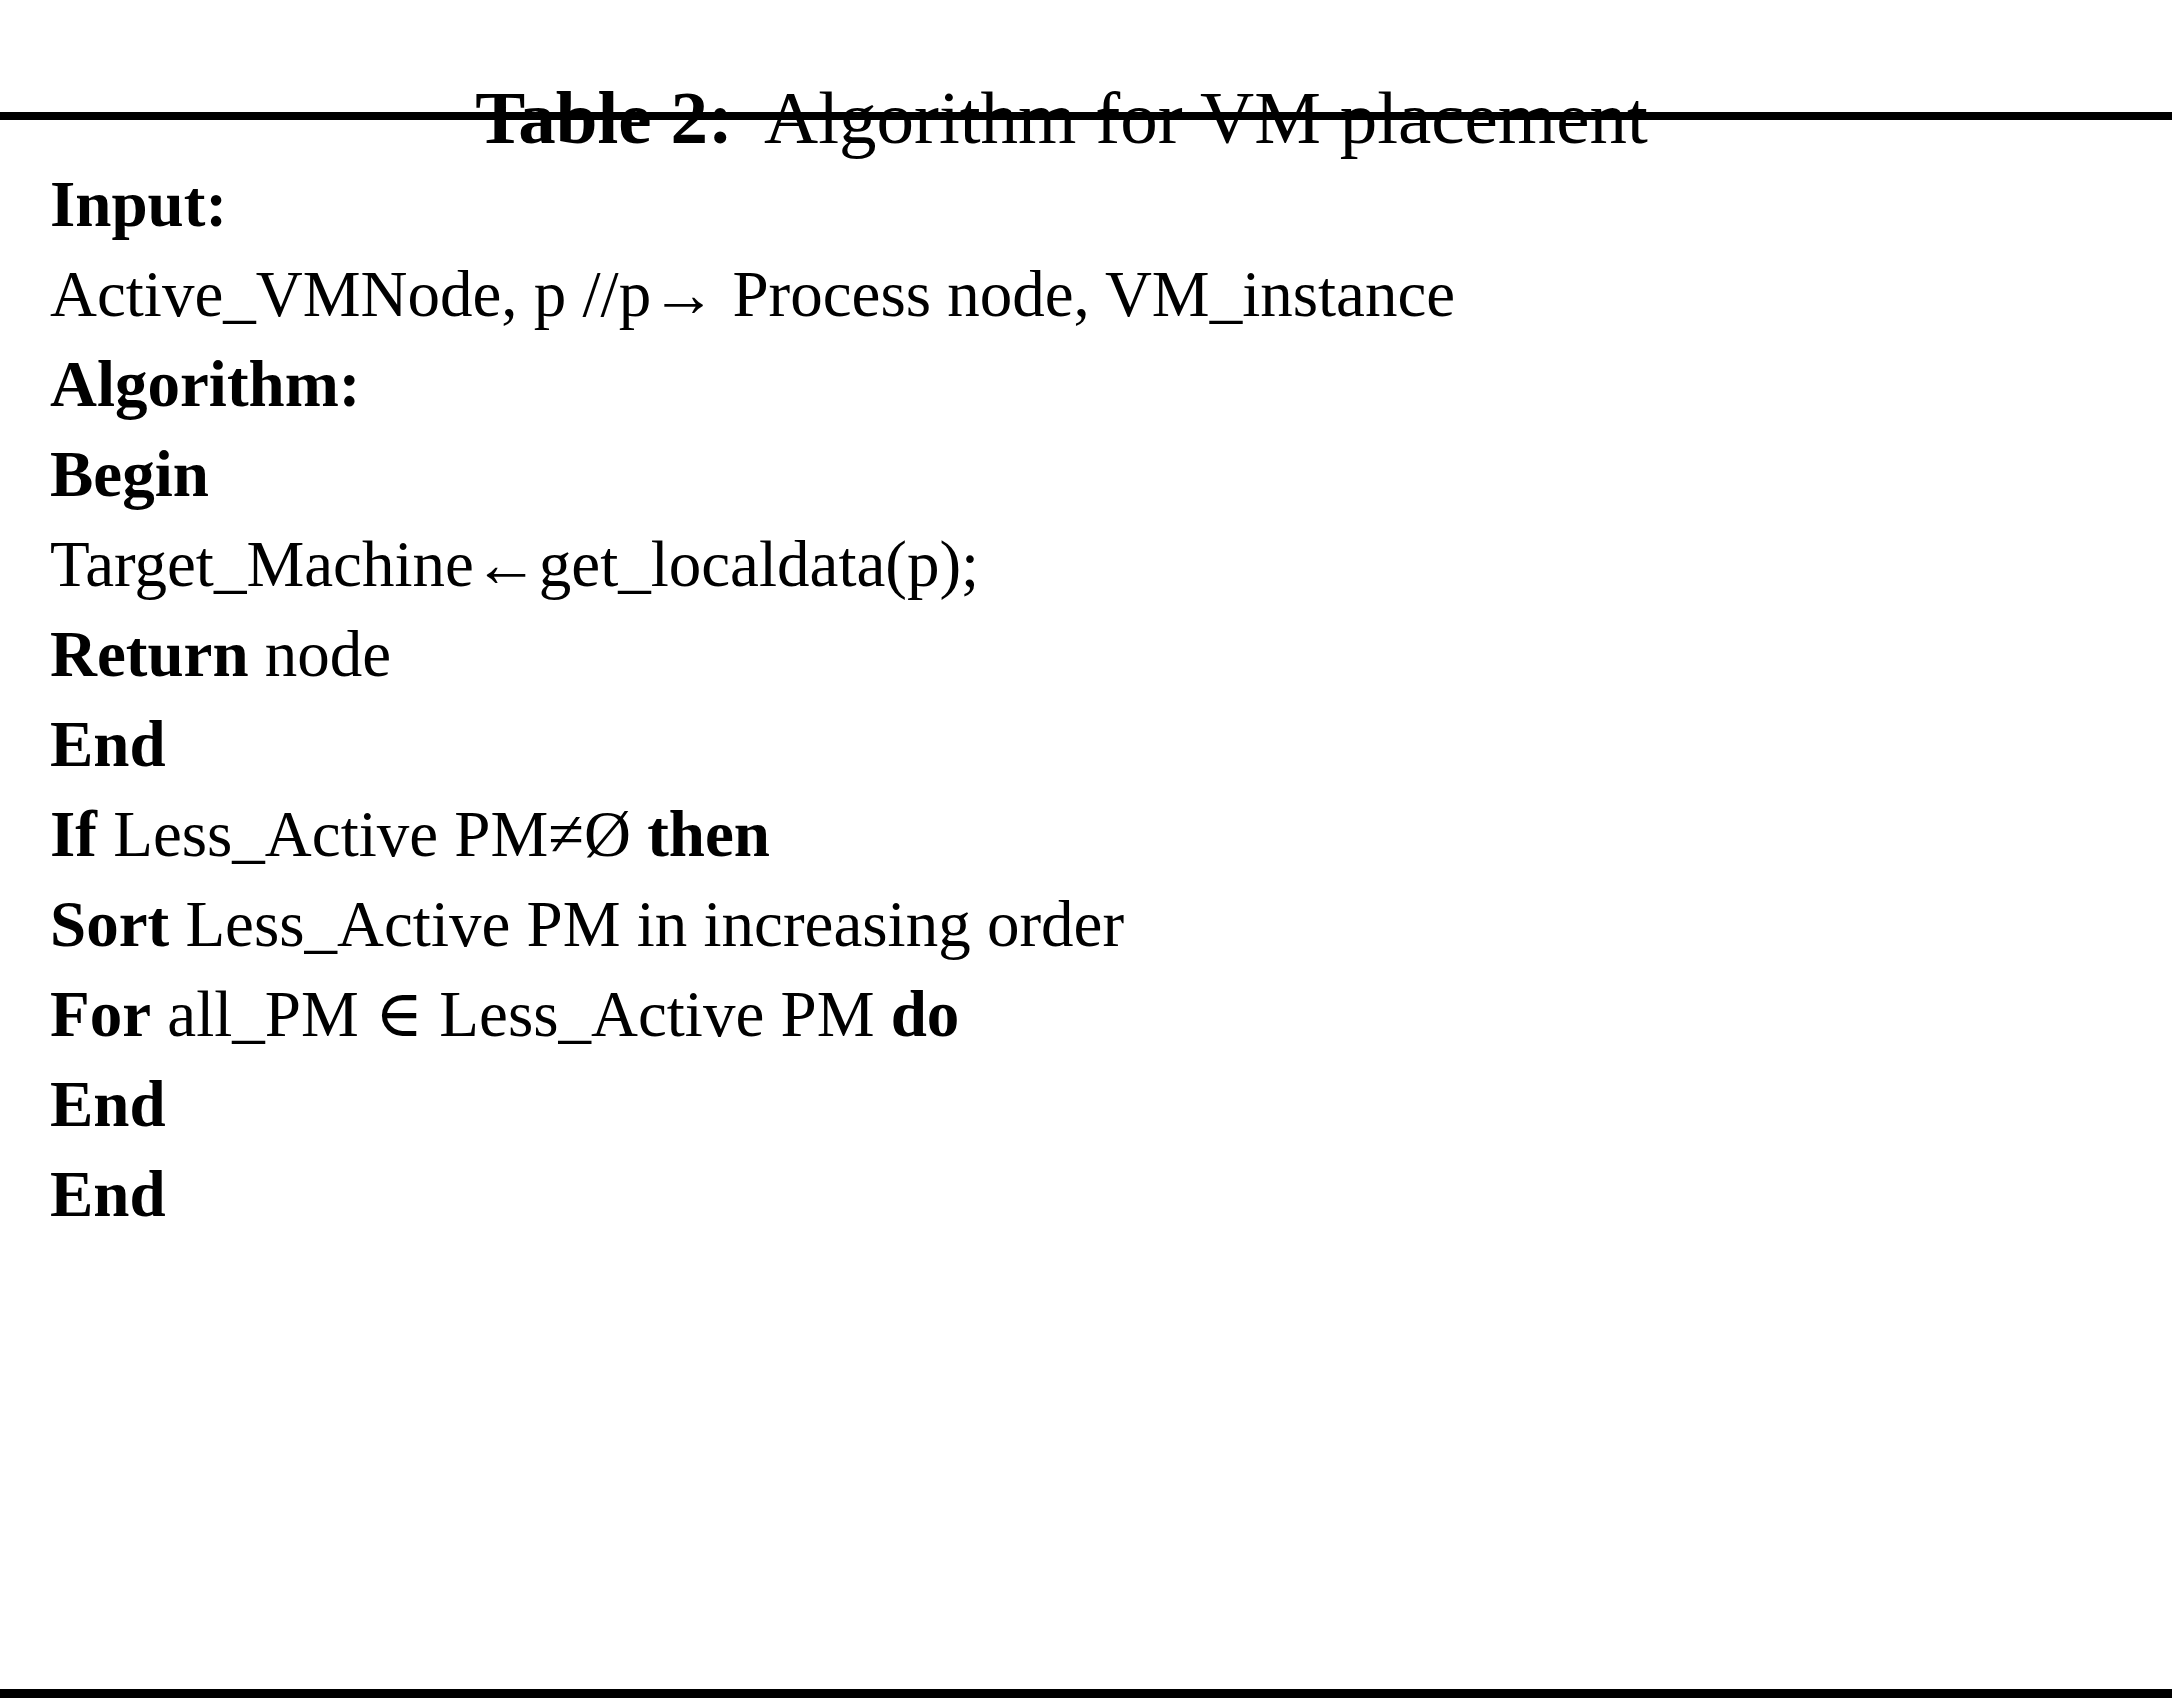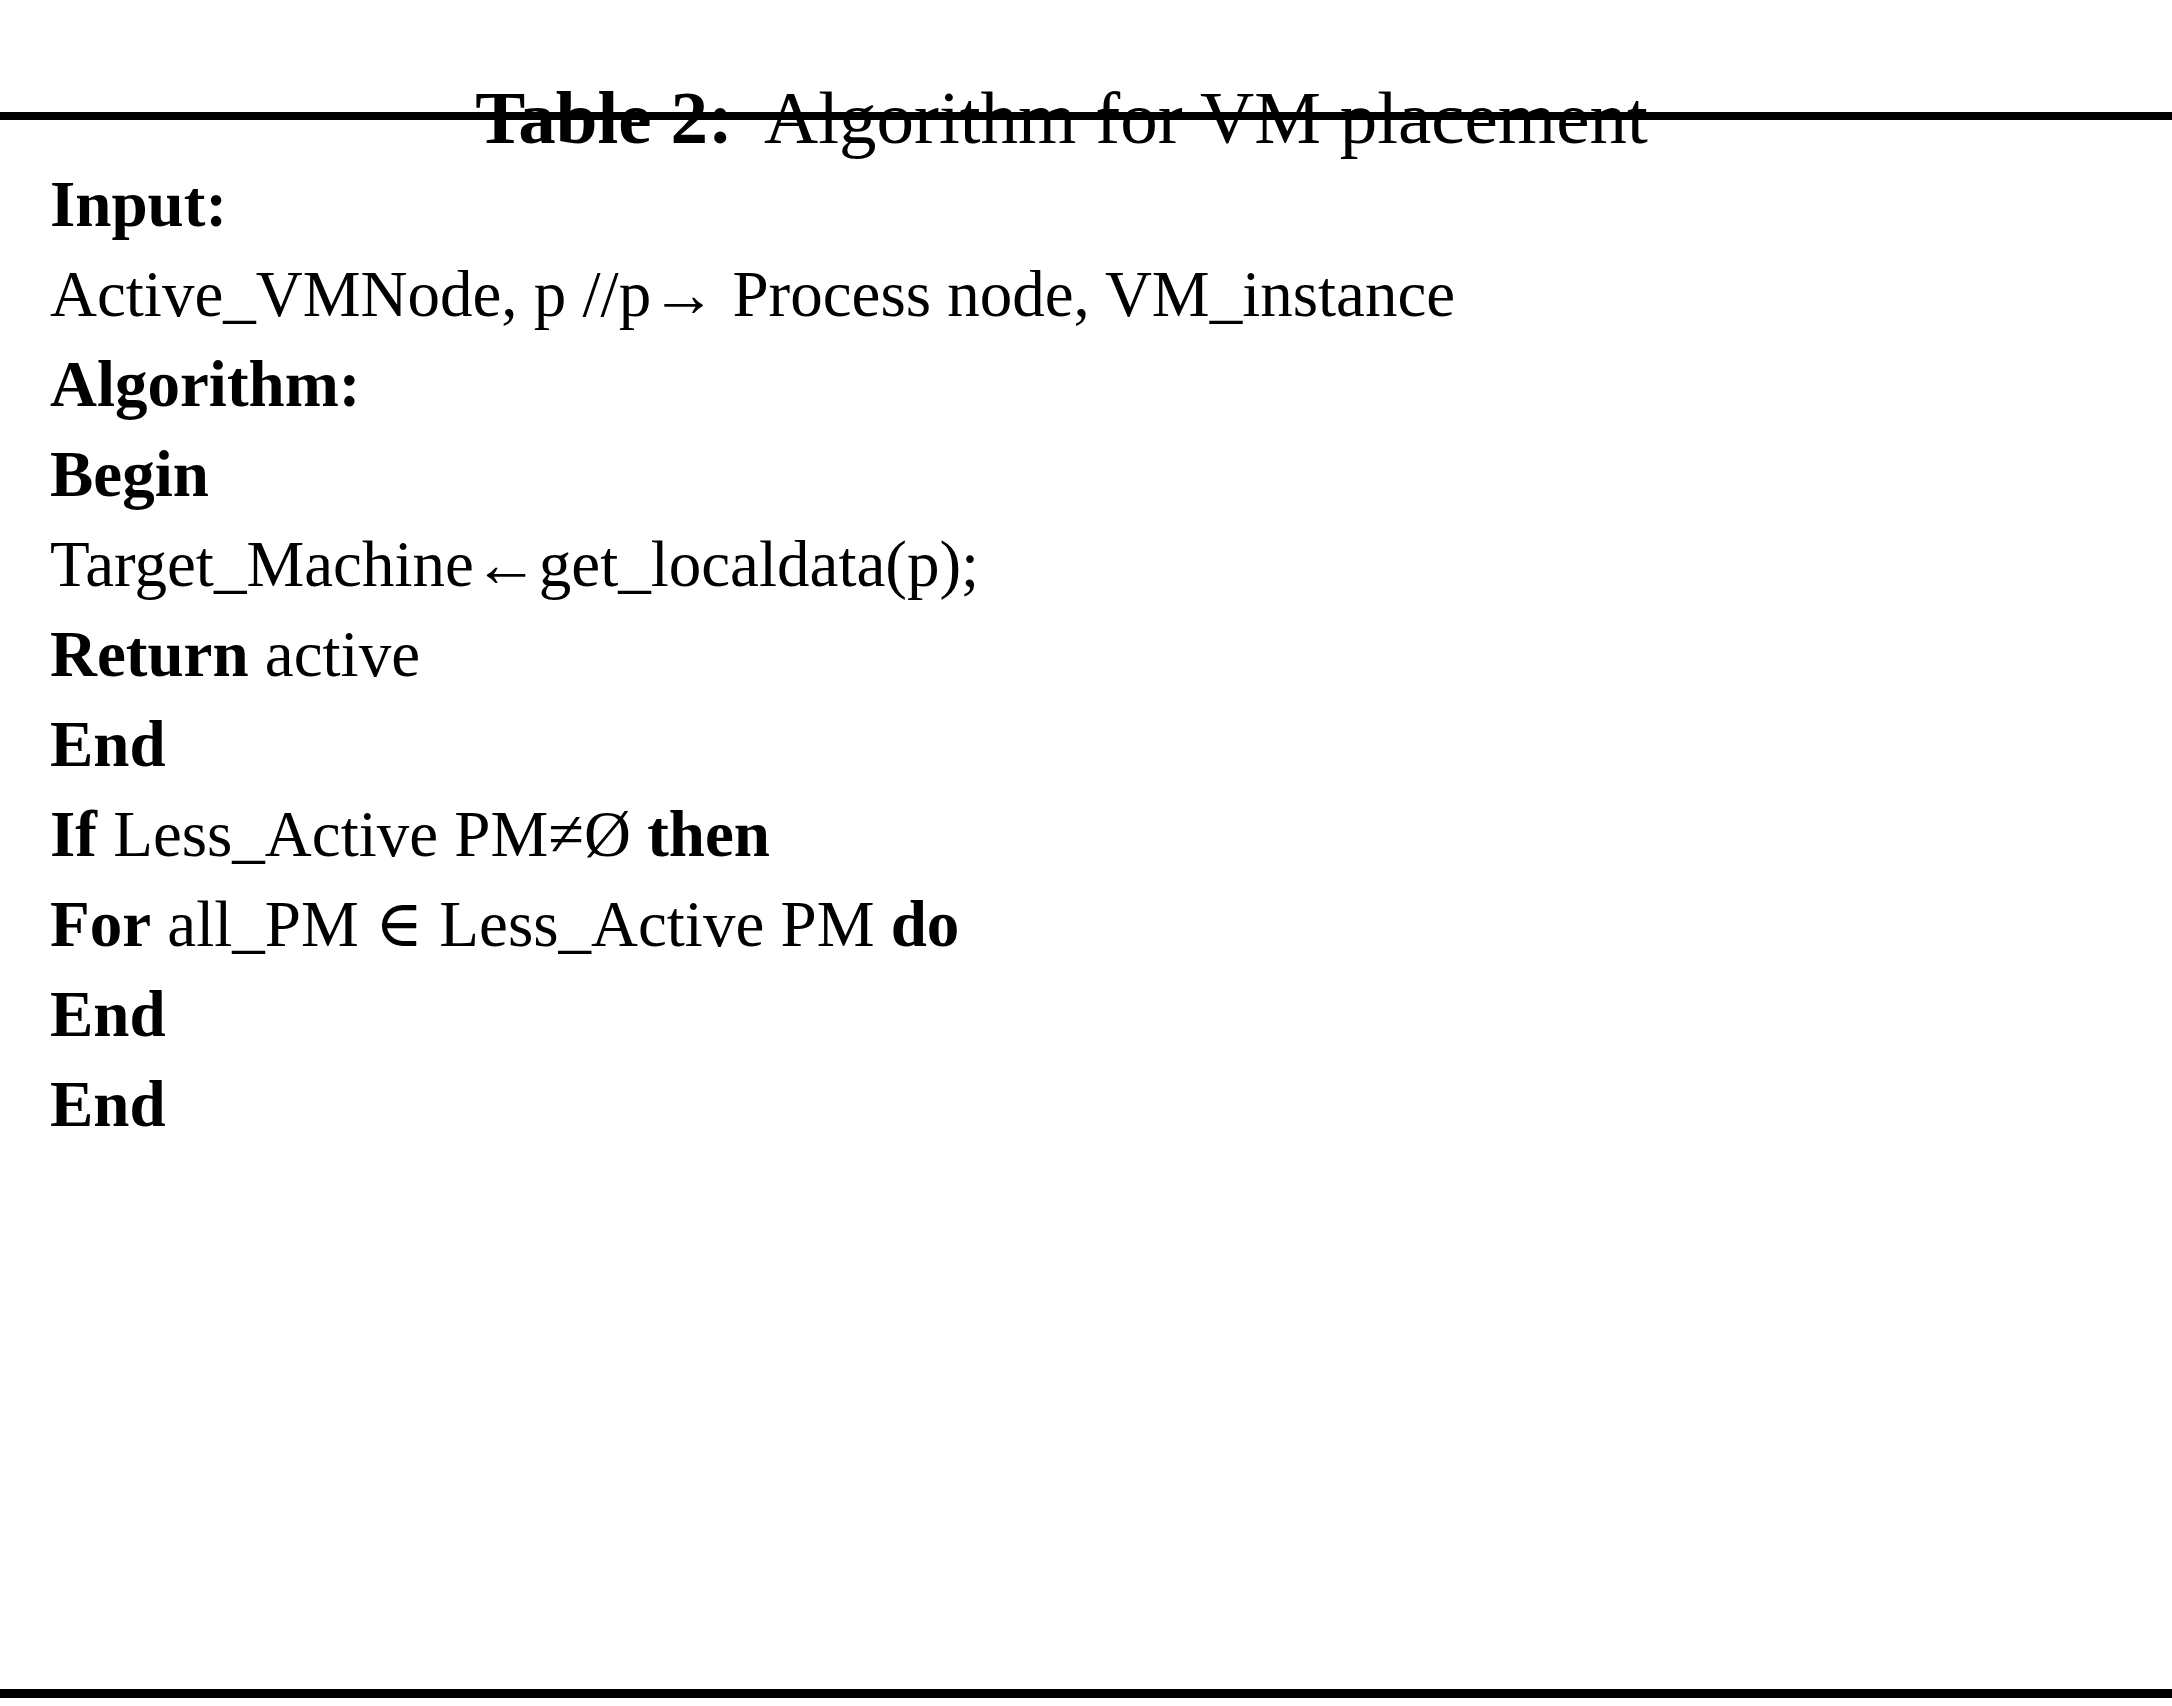--- a/index.html
+++ b/index.html
@@ -68,23 +68,24 @@
   </div>
 
   <div class="rule rule-top"></div>
 
   <div class="body">
       <div class="line"><span class="b">Input:</span></div>
       <div class="line"><span>Active_VMNode, p //p→ Process node, VM_instance</span></div>
       <div class="line"><span class="b">Algorithm:</span></div>
       <div class="line"><span class="b">Begin</span></div>
       <div class="line"><span>Target_Machine←get_localdata(p);</span></div>
-      <div class="line"><span class="b">Return</span><span> active</span></div>
+      <div class="line"><span class="b">Return</span><span> node</span></div>
       <div class="line"><span class="b">End</span></div>
       <div class="line"><span class="b">If</span><span> Less_Active PM≠Ø </span><span class="b">then</span></div>
+      <div class="line"><span class="b">Sort</span><span> Less_Active PM in increasing order</span></div>
       <div class="line"><span class="b">For</span><span> all_PM ∈ Less_Active PM </span><span class="b">do</span></div>
       <div class="line"><span class="b">End</span></div>
       <div class="line"><span class="b">End</span></div>
     </div>
 
   <div class="rule rule-bottom"></div>
 
 </div>
 
 

